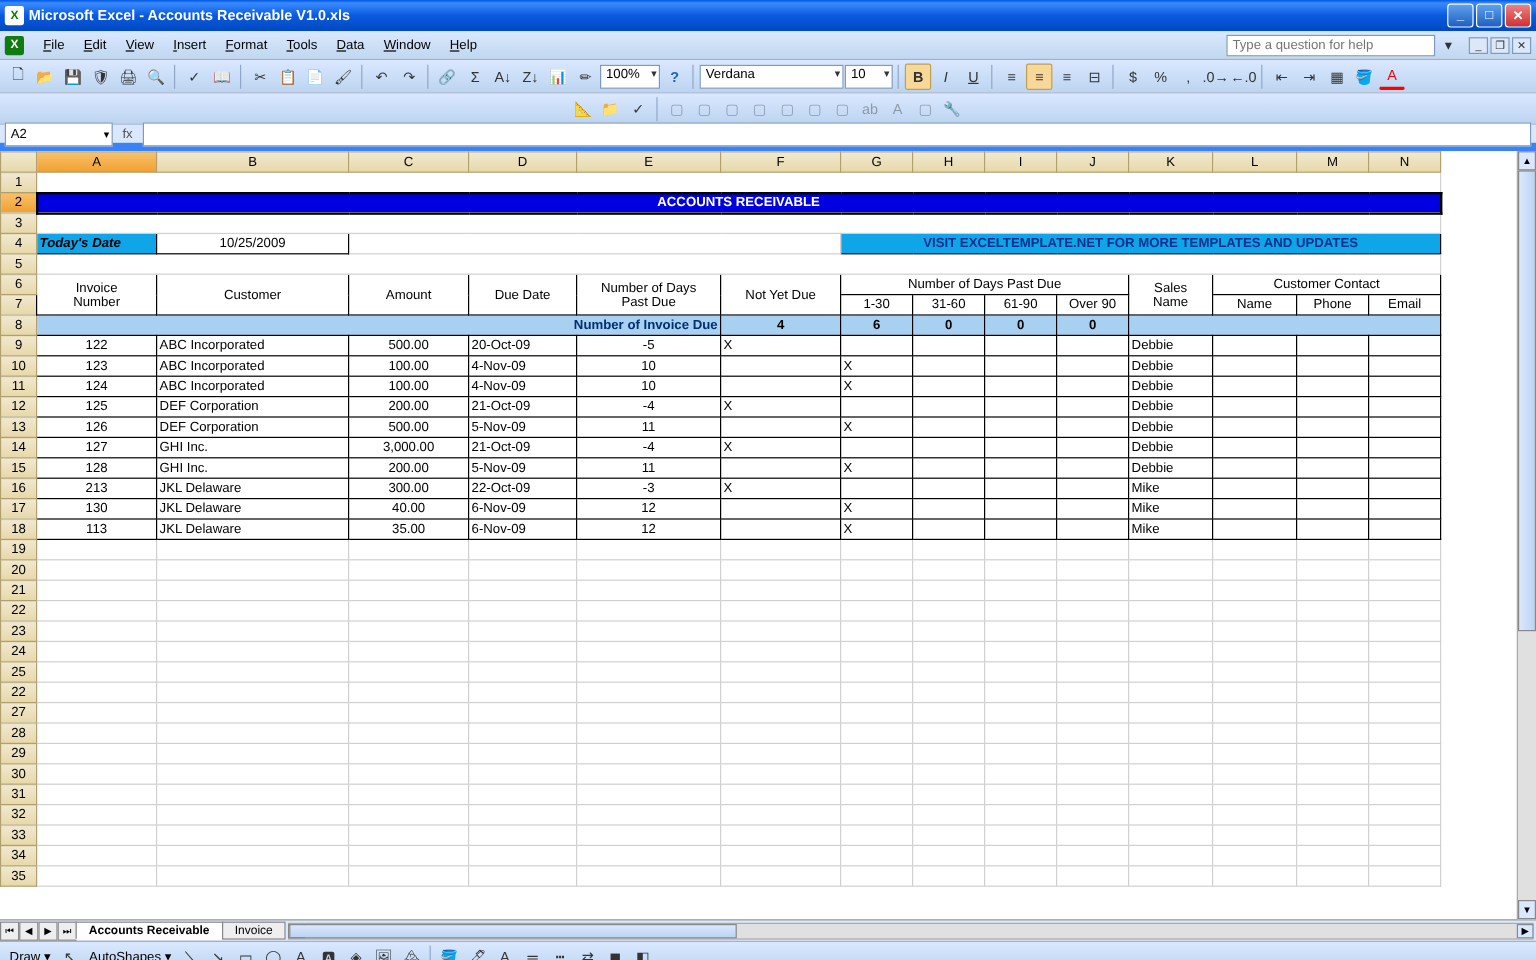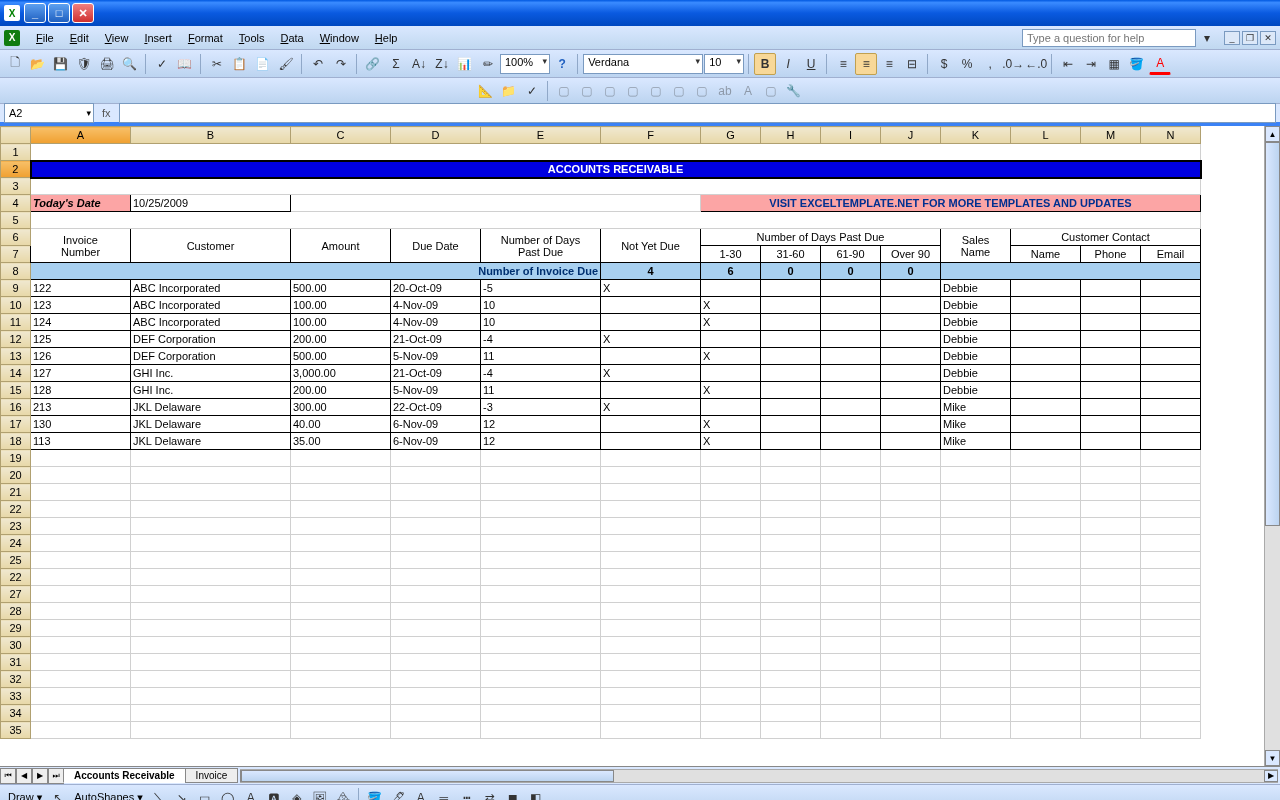--- a/index.html
+++ b/index.html
@@ -26,45 +26,45 @@
 
 .toolbar { height: 28px; background: linear-gradient(to bottom,#dae8ff,#bcd4f0); display:flex; align-items:center; padding: 0 4px; border-bottom:1px solid #a0b0d0; gap:1px;}
 .tbtn { width:22px; height:22px; display:inline-flex; align-items:center; justify-content:center; border:1px solid transparent; border-radius:2px; font-size:12px; color:#333; }
 .tsep { width:2px; height:20px; border-left:1px solid #90a8c8; margin:0 3px;}
 .tcombo { height:20px; border:1px solid #7a9ac0; background:white; padding:1px 16px 1px 4px; font-size:11px; position:relative; min-width:40px;}
 .tcombo::after{ content:"▾"; position:absolute; right:2px; top:1px; font-size:9px; color:#333;}
 .tcombo.font { width:120px; }
 .toolbar2 { height:26px; background: linear-gradient(to bottom,#dae8ff,#bcd4f0); display:flex; align-items:center; justify-content:center; border-bottom:1px solid #a0b0d0; gap:1px;}
 
 
-.formula-row { height:22px; background:#dae8ff; display:flex; align-items:center; border-bottom:4px solid #3b82f6;}
+.formula-row { height:22px; background:#dae8ff; display:flex; align-items:center; border-bottom:7px solid #3b82f6;}
 .name-box { width:90px; height:20px; border:1px solid #7a9ac0; background:white; margin-left:4px; padding:1px 4px; display:flex; align-items:center; position:relative;}
 .name-box::after{ content:"▾"; position:absolute; right:2px; font-size:9px;}
 .fx-label { padding: 0 8px; color:#555;}
 .formula-input { flex:1; height:20px; border:1px solid #7a9ac0; background:white; margin-right:4px;}
 
 
 .sheet-container { position: relative; height: 640px; background: white; display:flex; }
 .sheet-scroll { overflow: auto; flex:1;}
 table.grid { border-collapse: collapse; table-layout: fixed; }
 table.grid td, table.grid th { border: 1px solid #d0d0d0; height:17px; font-size:11px; font-family: Verdana, Arial; padding:0 2px; white-space:nowrap; overflow:hidden; }
 table.grid th { background: linear-gradient(to bottom,#f0e8d0,#e8d8a8); border:1px solid #b0a070; font-weight:normal; text-align:center; color:#000; }
 table.grid th.sel { background: linear-gradient(to bottom,#f8c068,#f0a030); }
 table.grid th.rowh { width:28px; }
 .corner-cell { background:#e8d8a8; border:1px solid #b0a070;}
 
 
 .title-row td.bluebar { background:#0000e0; color:white; font-weight:bold; text-align:center; border-top:2px solid #000; border-bottom:2px solid #000;}
 .title-row td.bluebar-edge-l { border-left:2px solid #000;}
 .title-row td.bluebar-edge-r { border-right:2px solid #000;}
-.lightblue { background:#fca5a5; }
+.lightblue { background:#0ea5e9; }
 .label-bold { font-weight:bold; }
 .header-cell { border:1px solid #000 !important; text-align:center; background:white;}
 .tbl-cell { border:1px solid #000 !important; }
-.ralign { text-align:left; }
+.ralign { text-align:center; }
 .calign { text-align:left; }
 .summary-row td.sumcell { background:#a8d0f0; border:1px solid #000 !important; text-align:center; font-weight:bold;}
 .summary-row td.sumlabel { background:#a8d0f0; border:1px solid #000 !important; text-align:right; font-weight:bold; color:#003070;}
 
 
 .tabbar { height:18px; background:#dae8ff; display:flex; align-items:center; border-top:1px solid #888; font-size:10px;}
 .tabnav { display:flex; gap:0;}
 .tabnav span{ width:16px; height:16px; border:1px solid #888; background:#eee; display:inline-flex; align-items:center; justify-content:center; font-size:8px;}
 .sheet-tab { padding:1px 10px; border:1px solid #888; background:#eee; margin-left:-1px; }
 .sheet-tab.active { background:white; font-weight:bold; border-bottom-color:white;}
@@ -79,20 +79,23 @@
 .vscroll { width:16px; background:#e0e0e0; border-left:1px solid #aaa; position:relative;}
 .vscroll .arr{ position:absolute; left:0; width:100%; height:16px; background:#dae8ff; border:1px solid #888; display:flex; align-items:center; justify-content:center; font-size:8px;}
 .vscroll .arr.t{ top:0;} .vscroll .arr.b{ bottom:0;}
 .vscroll .thumb{ position:absolute; top:16px; width:100%; height:60%; background:linear-gradient(to right,#dae8ff,#bcd4f0); border:1px solid #888;}
 </style>
 </head>
 <body>
 
 <div class="titlebar">
   <span class="icon">X</span>
+  <span class="title">
+    <span>Microsoft Excel</span> - <span>Accounts Receivable V1.0.xls</span>
+  </span>
   <div class="window-btns">
     <div class="window-btn">_</div>
     <div class="window-btn">□</div>
     <div class="window-btn close">✕</div>
   </div>
 </div>
 
 <div class="menubar">
   <span class="xl-icon">X</span>
   <span id="menu-items"><span class="menu-item"><u>F</u>ile</span><span class="menu-item"><u>E</u>dit</span><span class="menu-item"><u>V</u>iew</span><span class="menu-item"><u>I</u>nsert</span><span class="menu-item"><u>F</u>ormat</span><span class="menu-item"><u>T</u>ools</span><span class="menu-item"><u>D</u>ata</span><span class="menu-item"><u>W</u>indow</span><span class="menu-item"><u>H</u>elp</span></span>

